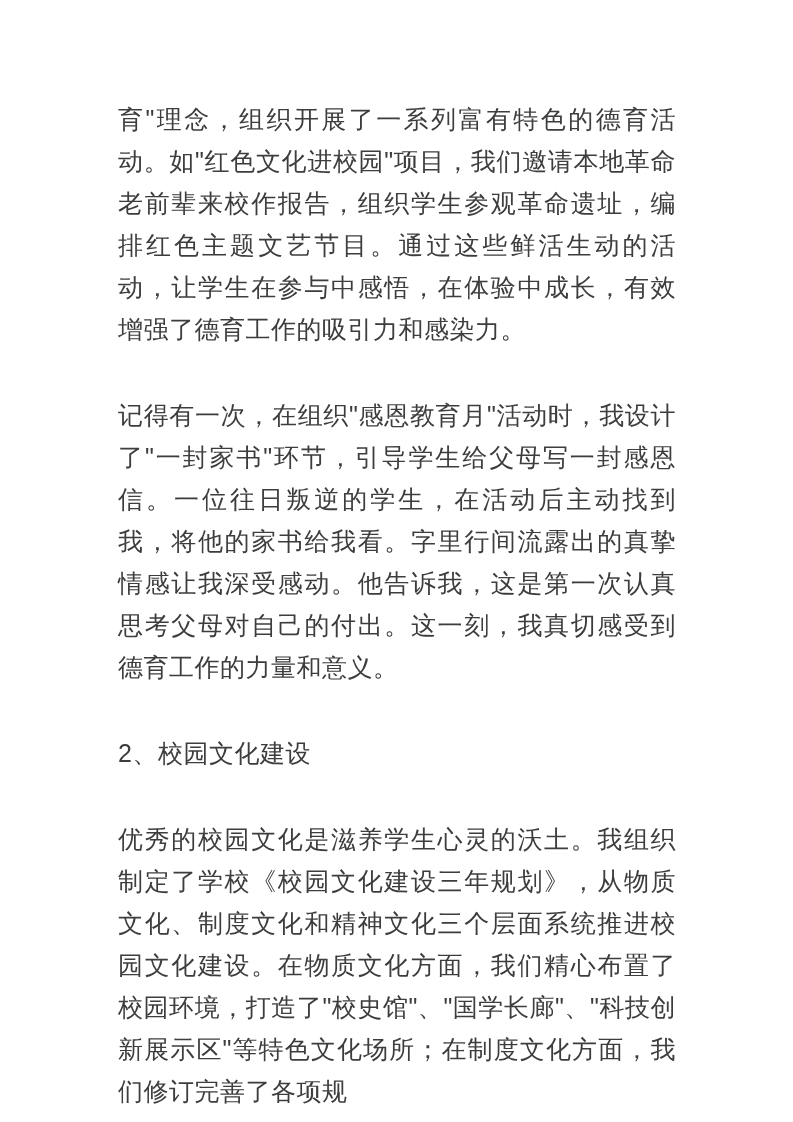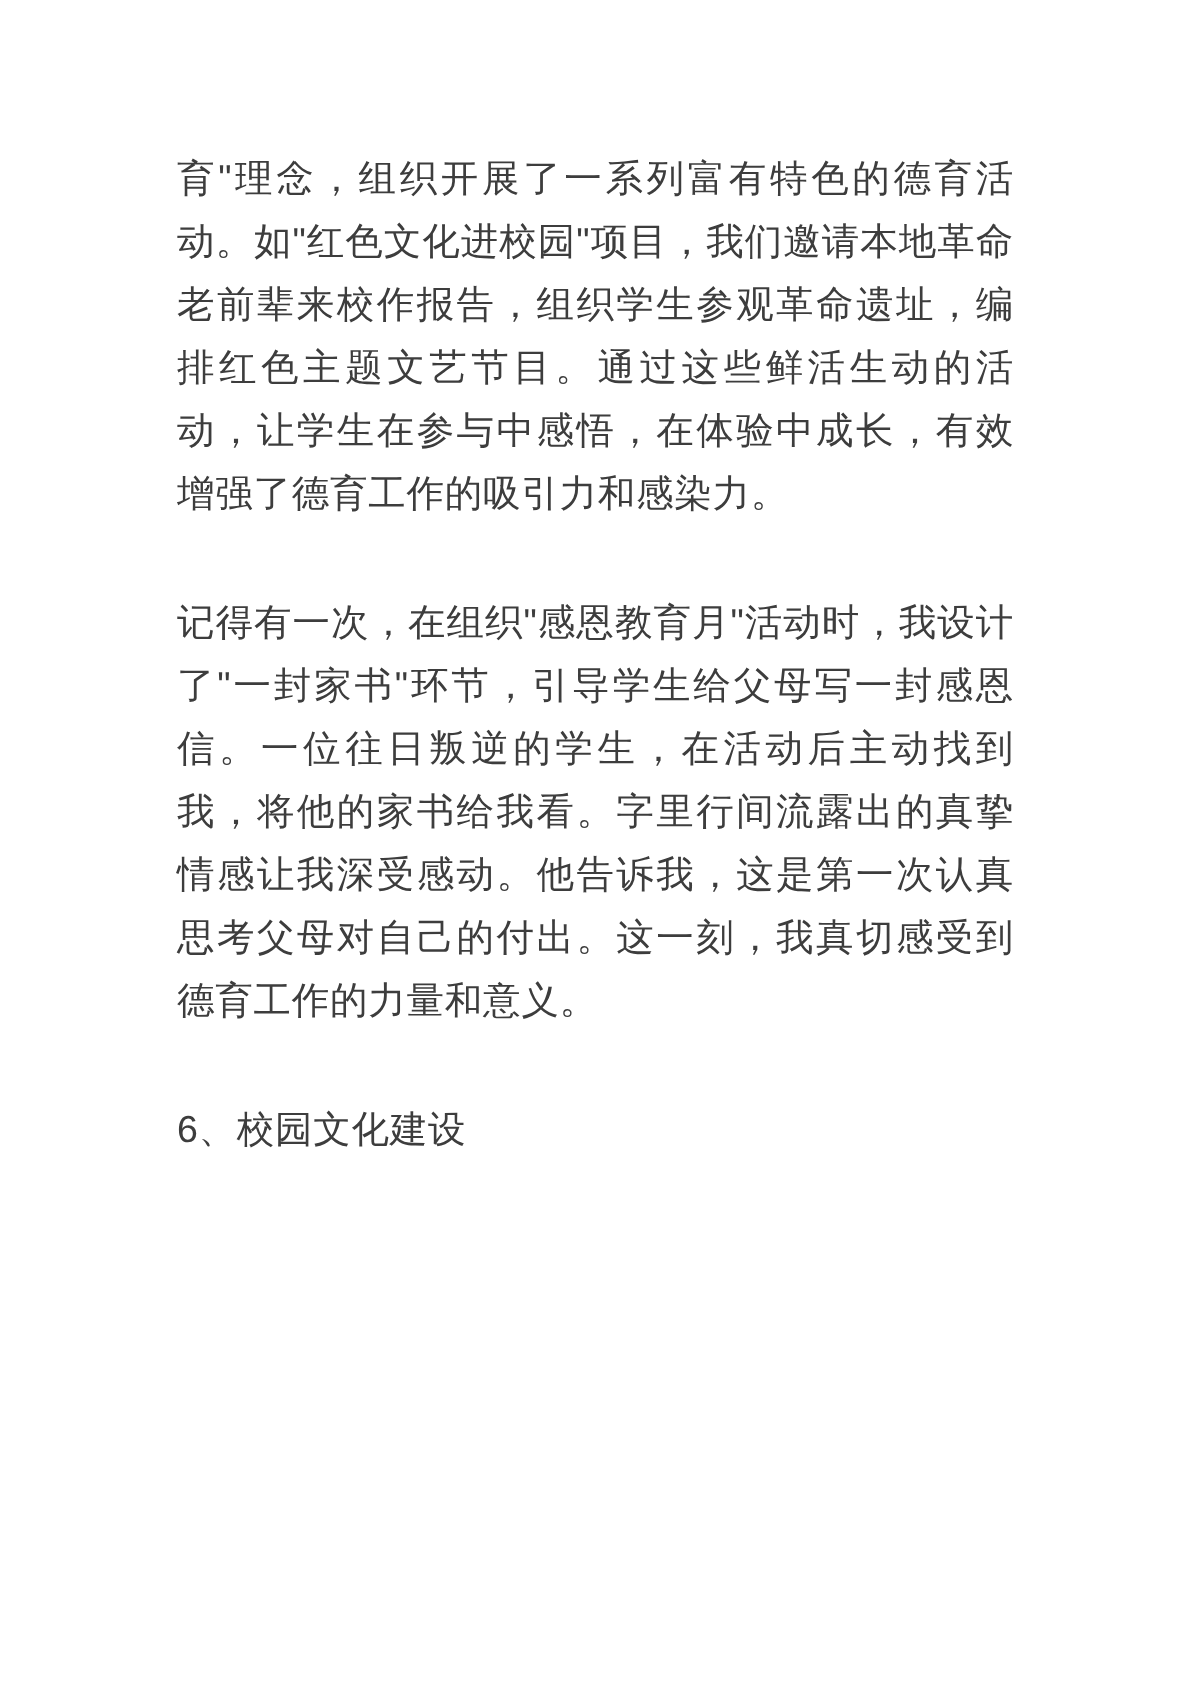--- a/index.html
+++ b/index.html
@@ -38,15 +38,16 @@
   }
 </style>
 </head>
 <body>
 
 <div class="page">
   <p class="body-text">育"理念，组织开展了一系列富有特色的德育活动。如"红色文化进校园"项目，我们邀请本地革命老前辈来校作报告，组织学生参观革命遗址，编排红色主题文艺节目。通过这些鲜活生动的活动，让学生在参与中感悟，在体验中成长，有效增强了德育工作的吸引力和感染力。</p>
 
   <p class="body-text">记得有一次，在组织"感恩教育月"活动时，我设计了"一封家书"环节，引导学生给父母写一封感恩信。一位往日叛逆的学生，在活动后主动找到我，将他的家书给我看。字里行间流露出的真挚情感让我深受感动。他告诉我，这是第一次认真思考父母对自己的付出。这一刻，我真切感受到德育工作的力量和意义。</p>
 
-  <h2 class="section-heading">6、校园文化建设</h2>
+  <h2 class="section-heading">2、校园文化建设</h2>
 
+  <p class="body-text">优秀的校园文化是滋养学生心灵的沃土。我组织制定了学校《校园文化建设三年规划》，从物质文化、制度文化和精神文化三个层面系统推进校园文化建设。在物质文化方面，我们精心布置了校园环境，打造了"校史馆"、"国学长廊"、"科技创新展示区"等特色文化场所；在制度文化方面，我们修订完善了各项规</p>
 </div>
 
 </body></html>

